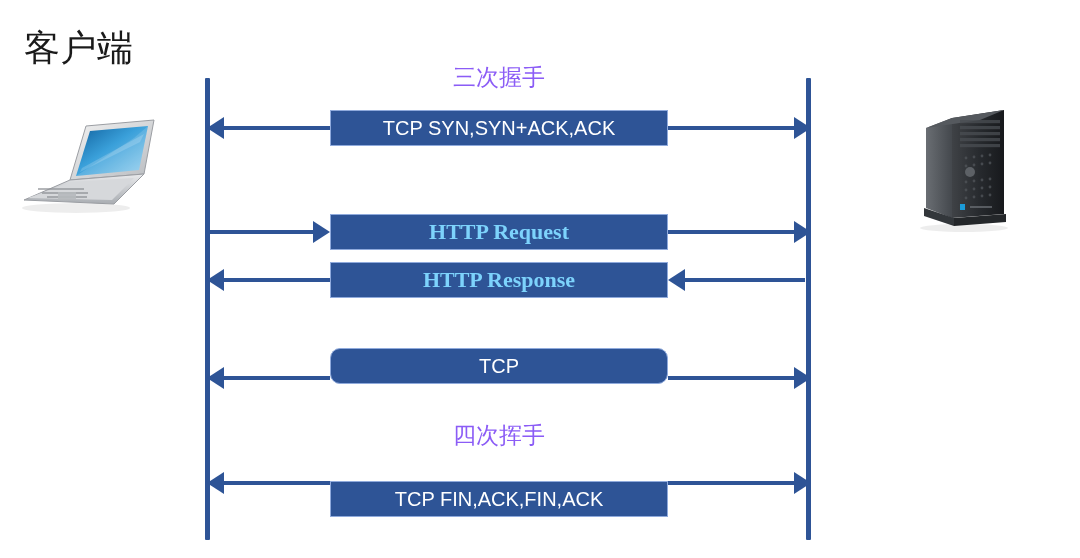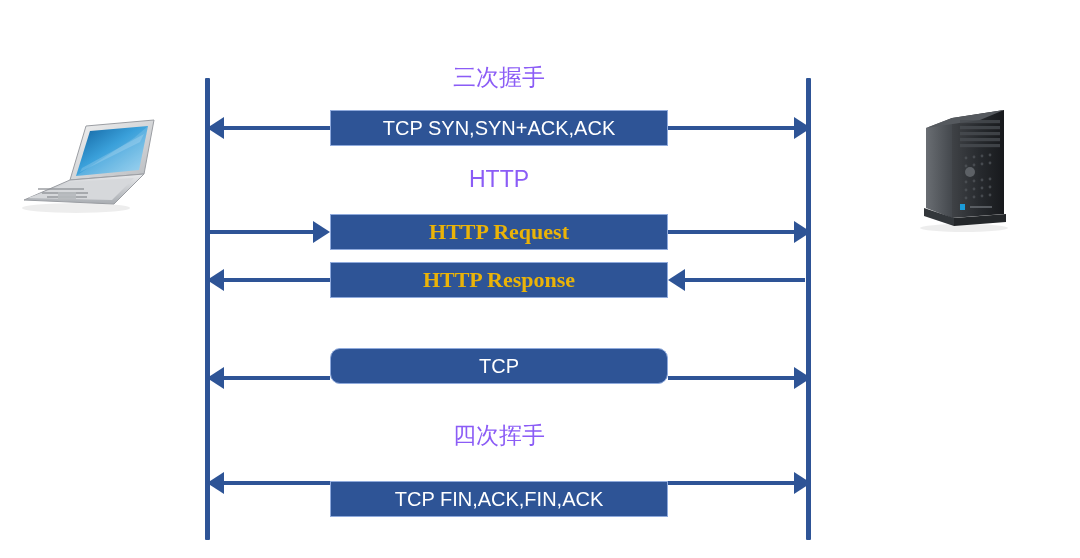--- a/index.html
+++ b/index.html
@@ -71,21 +71,21 @@
     z-index: 3;
   }
   .msg-bar .bar-text {
     font-size: 20px;
     color: #ffffff;
     font-family: "Liberation Sans", "DejaVu Sans", sans-serif;
     white-space: nowrap;
     line-height: 1;
   }
   .msg-bar.accent .bar-text {
-    color: #eab308;
+    color: #7dd3fc;
     font-family: "Liberation Serif", "DejaVu Serif", serif;
     font-weight: bold;
     font-size: 22px;
   }
 
   
   .seg {
     position: absolute;
     height: 22px;
     z-index: 1;
@@ -114,20 +114,21 @@
   #laptop-icon { left: 14px; top: 112px; width: 152px; height: 104px; }
 
   
   #server-icon { left: 908px; top: 96px; width: 112px; height: 140px; }
 </style>
 </head>
 <body>
 
 <div id="canvas">
 
+  <div class="endpoint-label" id="client-label">客户端</div>
 
 
   <div class="device" id="laptop-icon">
     <svg viewBox="0 0 152 104" width="152" height="104" aria-hidden="true">
       <defs>
         <linearGradient id="scr" x1="0" y1="0" x2="1" y2="1">
           <stop offset="0%" stop-color="#0e5f9c"></stop>
           <stop offset="45%" stop-color="#3aa0da"></stop>
           <stop offset="100%" stop-color="#9ad2ef"></stop>
         </linearGradient>
@@ -234,21 +235,20 @@
 
   <div class="msg-bar" style="top:110px;">
     <span class="bar-text">TCP SYN,SYN+ACK,ACK</span>
   </div>
 
   <div class="seg" style="left:668px; top:117px; width:143px;">
     <div class="rule" style="left:0; right:14px;"></div>
     <div class="head right"></div>
   </div>
 
-  <div class="phase-caption" style="top:166px;">HTTP</div>
 
   <div class="seg" style="left:207px; top:221px; width:123px;">
     <div class="rule" style="left:0; right:14px;"></div>
     <div class="head right"></div>
   </div>
 
   <div class="msg-bar accent" style="top:214px;">
     <span class="bar-text">HTTP Request</span>
   </div>
 

